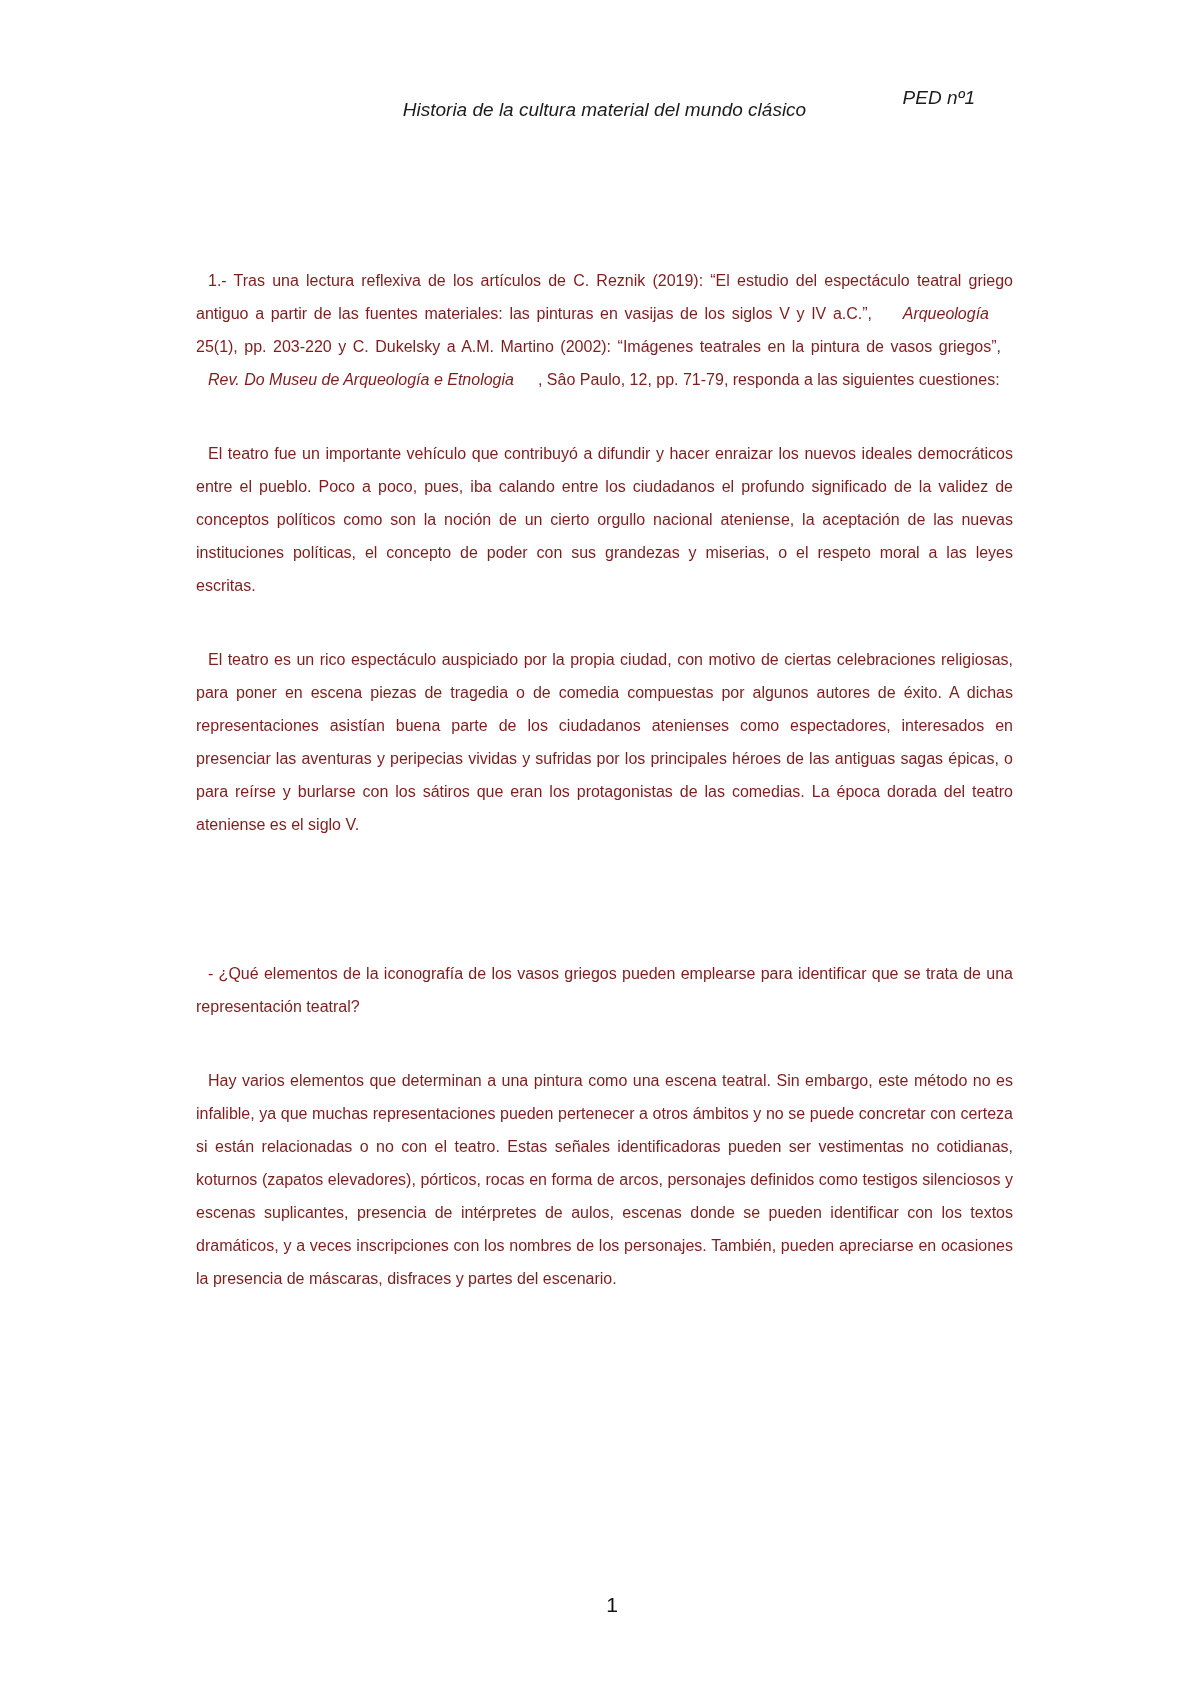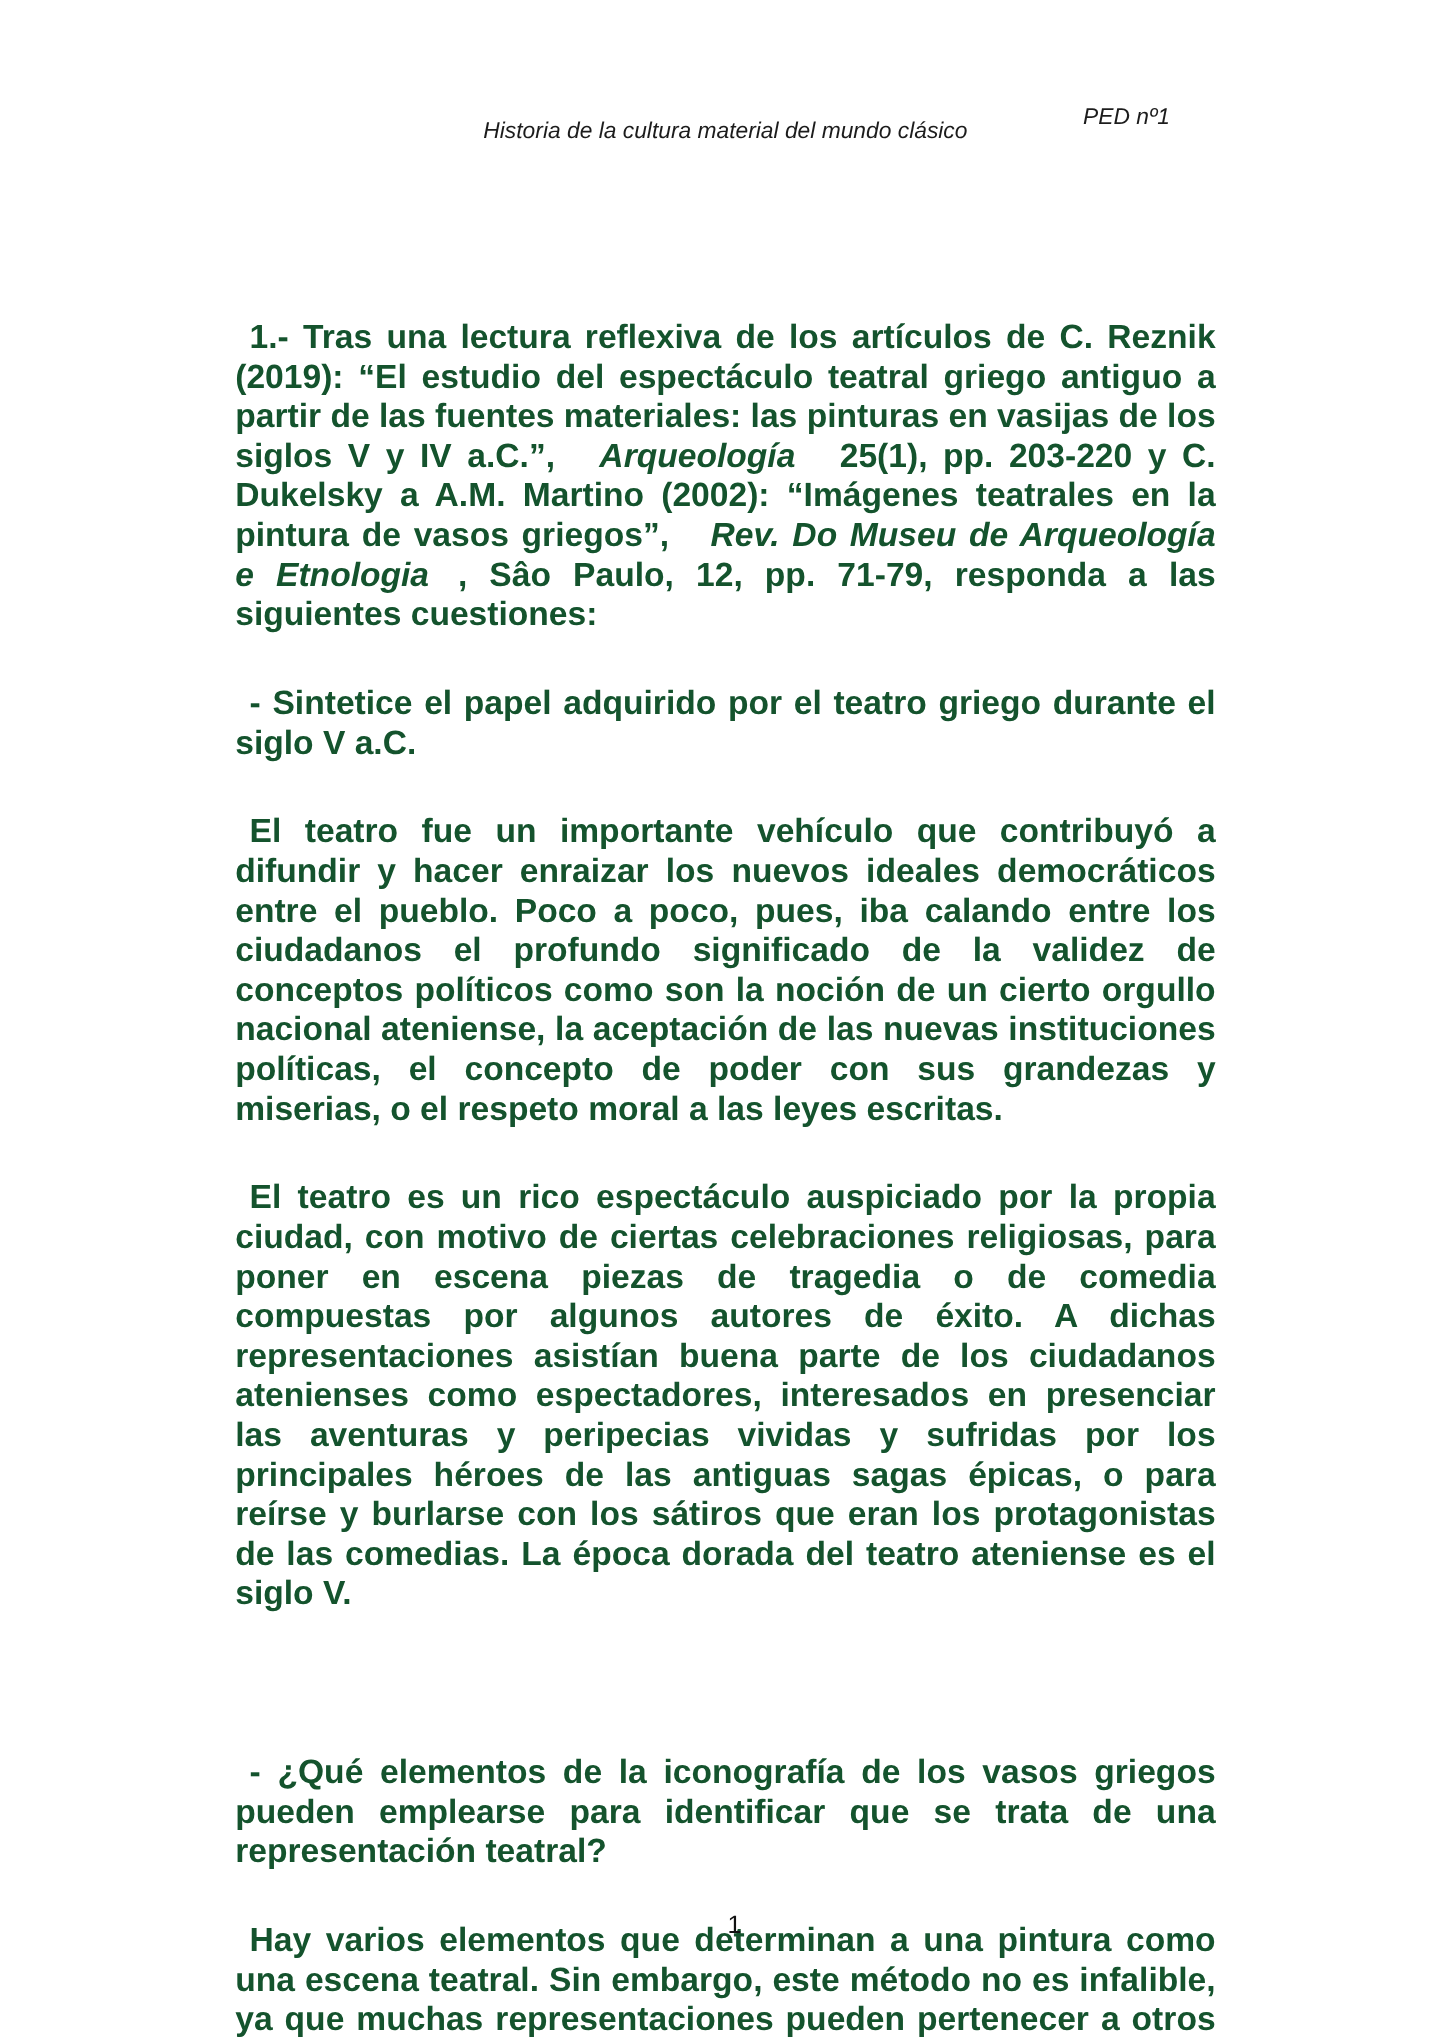--- a/index.html
+++ b/index.html
@@ -42,26 +42,26 @@
     text-align: right;
   }
   
   .document-body {
     position: absolute;
     top: 228px;
     left: 160px;
     width: 865px;
   }
   .document-body p {
-    font-size: 28px;
+    font-size: 16px;
     line-height: 33px;
-    font-weight: bold;
+    font-weight: normal;
     text-align: justify;
     margin: 0 0 17px 0;
-    color: #14532d;
+    color: #7f1d1d;
   }
   .document-body p.gap-before {
     margin-top: 92px;
   }
   .document-body .run-italic {
     font-style: italic;
   }
   
   .page-footer {
     position: absolute;
@@ -81,21 +81,20 @@
 <div class="page">
 
   <div class="page-header">
     <div class="header-title">Historia de la cultura material del mundo clásico</div>
     <div class="header-doc-label">PED nº1</div>
   </div>
 
   <div class="document-body">
 
   <p><span>1.- Tras una lectura reflexiva de los artículos de C. Reznik (2019): “El estudio del espectáculo teatral griego antiguo a partir de las fuentes materiales: las pinturas en vasijas de los siglos V y IV a.C.”, </span><span class="run-italic">Arqueología</span><span> 25(1), pp. 203-220 y C. Dukelsky a A.M. Martino (2002): “Imágenes teatrales en la pintura de vasos griegos”, </span><span class="run-italic">Rev. Do Museu de Arqueología e Etnologia</span><span>, Sâo Paulo, 12, pp. 71-79, responda a las siguientes cuestiones:</span></p>
-      <p><span>- Sintetice el papel adquirido por el teatro griego durante el siglo V a.C.</span></p>
       <p><span>El teatro fue un importante vehículo que contribuyó a difundir y hacer enraizar los nuevos ideales democráticos entre el pueblo. Poco a poco, pues, iba calando entre los ciudadanos el profundo significado de la validez de conceptos políticos como son la noción de un cierto orgullo nacional ateniense, la aceptación de las nuevas instituciones políticas, el concepto de poder con sus grandezas y miserias, o el respeto moral a las leyes escritas.</span></p>
       <p><span>El teatro es un rico espectáculo auspiciado por la propia ciudad, con motivo de ciertas celebraciones religiosas, para poner en escena piezas de tragedia o de comedia compuestas por algunos autores de éxito. A dichas representaciones asistían buena parte de los ciudadanos atenienses como espectadores, interesados en presenciar las aventuras y peripecias vividas y sufridas por los principales héroes de las antiguas sagas épicas, o para reírse y burlarse con los sátiros que eran los protagonistas de las comedias. La época dorada del teatro ateniense es el siglo V.</span></p>
       <p class="gap-before"><span>- ¿Qué elementos de la iconografía de los vasos griegos pueden emplearse para identificar que se trata de una representación teatral?</span></p>
       <p><span>Hay varios elementos que determinan a una pintura como una escena teatral. Sin embargo, este método no es infalible, ya que muchas representaciones pueden pertenecer a otros ámbitos y no se puede concretar con certeza si están relacionadas o no con el teatro. Estas señales identificadoras pueden ser vestimentas no cotidianas, koturnos (zapatos elevadores), pórticos, rocas en forma de arcos, personajes definidos como testigos silenciosos y escenas suplicantes, presencia de intérpretes de aulos, escenas donde se pueden identificar con los textos dramáticos, y a veces inscripciones con los nombres de los personajes. También, pueden apreciarse en ocasiones la presencia de máscaras, disfraces y partes del escenario.</span></p>
     </div>
 
   <div class="page-footer">
     <span>1</span>
   </div>
 

